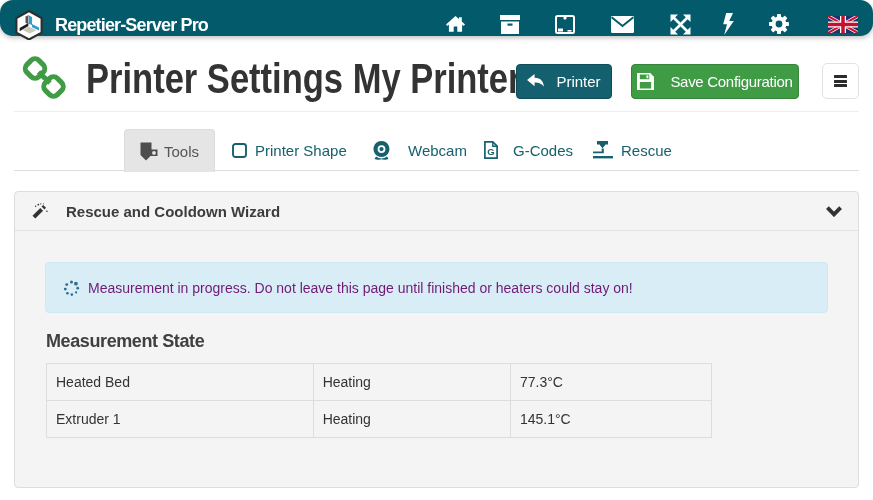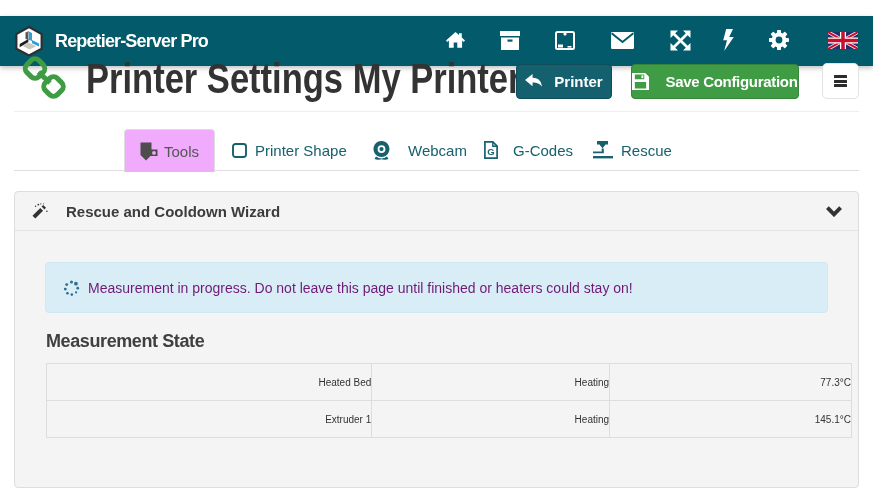--- a/index.html
+++ b/index.html
@@ -1,52 +1,52 @@
 <!DOCTYPE html>
 <html><head>
 <meta charset="utf-8">
 <style>
 * { margin:0; padding:0; box-sizing:border-box; }
 html,body { width:873px; height:500px; background:#fff; font-family:"Liberation Sans",sans-serif; overflow:hidden; }
 body { position:relative; color:#333; font-size:14px; }
 
 
-.navbar { position:absolute; top:16px; left:0; width:873px; height:50px; background:#035a6a; box-shadow:0 2px 5px rgba(0,0,0,.25); }
+.navbar { position:absolute; top:0; left:0; width:873px; height:36px; background:#035a6a; box-shadow:0 2px 5px rgba(0,0,0,.25);border-radius:13px; }
 .brand { position:absolute; left:15px; top:10px; display:flex; align-items:center; }
 .brand-title { color:#fff; font-size:18px; font-weight:bold; margin-left:12px; letter-spacing:-0.85px; }
 
 
 .pagehead { position:absolute; top:50px; left:22px; right:14px; height:56px; }
 .chainicon { position:absolute; left:0; top:6px; }
 .h1 { position:absolute; left:64px; top:5px; font-size:42px; font-weight:bold; color:#333; white-space:nowrap; transform:scaleX(0.822); transform-origin:0 0; }
-.hbtns { position:absolute; right:0; top:13px; display:flex; align-items:center;font-weight:bold; }
+.hbtns { position:absolute; right:0; top:13px; display:flex; align-items:center; }
 .btn { display:inline-flex; align-items:center; height:35px; border-radius:4px; font-size:15px; color:#fff; white-space:nowrap; }
 .btn-printer { background:#14606f; border:1px solid #0d4c58; width:96px; justify-content:center; }
 .btn-save { background:#3f9b44; border:1px solid #358439; margin-left:19px; width:168px; justify-content:center; letter-spacing:-0.3px; }
 .btn-menu { background:#fff; border:1px solid #e2e2e2; width:37px; height:36px; margin-left:23px; border-radius:5px; display:inline-flex; flex-direction:column; align-items:center; justify-content:center; }
 .btn-menu .bar { width:13px; height:3px; background:#2b2b2b; border-radius:0.5px; margin:0.8px 0; }
 .btn .blabel { margin-left:16px; }
 .hr1 { position:absolute; top:111px; left:14px; right:14px; border-top:1px solid #eee; }
 
 
 .tabs { position:absolute; top:129px; left:14px; right:14px; height:42px; border-bottom:1px solid #ddd; }
 .tab { position:absolute; top:0; height:42px; display:flex; align-items:center; font-size:15px; color:#17616e; padding:0 15px; }
 .tab .ticon { margin-right:9px; display:inline-flex; }
-.tab.active { background:#f0abfc; border:1px solid #ddd; border-bottom:none; border-radius:4px 4px 0 0; color:#555; height:43px; }
+.tab.active { background:#e5e5e5; border:1px solid #ddd; border-bottom:none; border-radius:4px 4px 0 0; color:#555; height:43px; }
 
 
 .panel { position:absolute; top:191px; left:14px; width:845px; height:297px; background:#f4f4f4; border:1px solid #ddd; border-radius:4px; }
 .panel-head { position:relative; height:39px; border-bottom:1px solid #e3e3e3; }
 .panel-head .wand { position:absolute; left:16px; top:11px; }
 .panel-head .ptitle { position:absolute; left:51px; top:11px; font-size:15px; font-weight:bold; color:#3c3c3c; }
 .panel-head .chev { position:absolute; right:16px; top:12px; }
 .alert { position:absolute; left:30px; right:30px; top:70px; height:51px; background:#d9edf7; border:1px solid #d0e7f4; border-radius:4px; color:#701a75; }
 .alert .atext { position:absolute; left:42px; top:17px; font-size:14px; }
 .mstate { position:absolute; left:31px; top:139px; font-size:18px; font-weight:bold; color:#404040; letter-spacing:-0.4px; }
-table.mtab { position:absolute; left:31px; top:171px; width:806px; border-collapse:collapse; font-size:10px; color:#333;text-align:right; }
+table.mtab { position:absolute; left:31px; top:171px; width:666px; border-collapse:collapse; font-size:14px; color:#333; }
 table.mtab td { border:1px solid #ddd; height:37px; padding:0 0 0 9px; vertical-align:middle; }
 table.mtab td.c1 { width:316px; }
 table.mtab td.c2 { width:231px; }
 table.mtab td.c3 { width:235px; }
 </style>
 </head>
 <body>
 <div class="navbar">
   <div class="brand">
     <svg width="28" height="30" viewBox="0 0 28 30">

